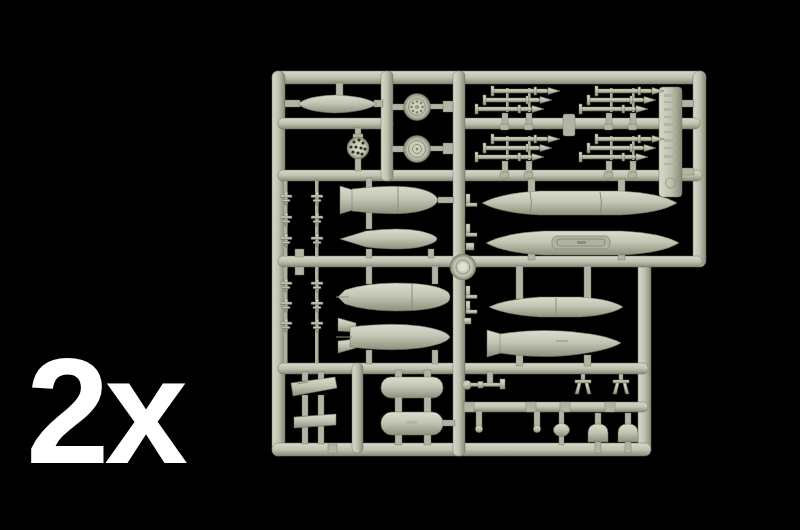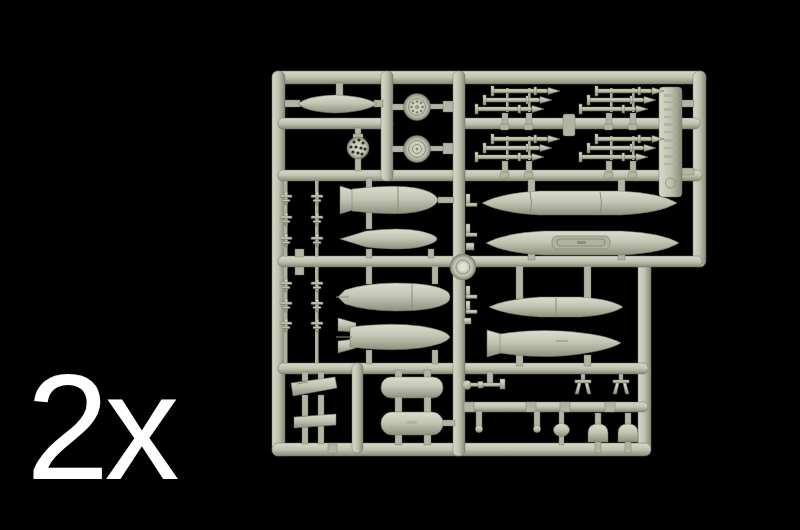--- a/index.html
+++ b/index.html
@@ -3,22 +3,22 @@
 <meta charset="utf-8">
 <style>
   html,body{margin:0;padding:0;background:var(--bg,#000);}
   .stage{
     position:relative;width:800px;height:530px;overflow:hidden;
     background:var(--bg,#000);
     font-family:"Liberation Sans", sans-serif;
   }
   .stage svg{position:absolute;left:0;top:0;}
   .qty{
-    position:absolute;left:26px;top:352px;
-    font-size:150px;font-weight:normal;line-height:1;
+    position:absolute;left:26px;top:336px;
+    font-size:150px;font-weight:bold;line-height:1;
     letter-spacing:-5px;color:var(--label,#fff);
     user-select:none;
   }
   .bar{stroke:#6f725e;stroke-width:.5;}
   .part{stroke:#74775f;stroke-width:.5;}
   .stub{fill:#b2b5a3;stroke:#6f725e;stroke-width:.4;}
   .thin{fill:#aeb19f;}
   .detail{fill:none;stroke:#8a8d78;stroke-width:1;}
   .hole{fill:#2e3026;}
 </style>

